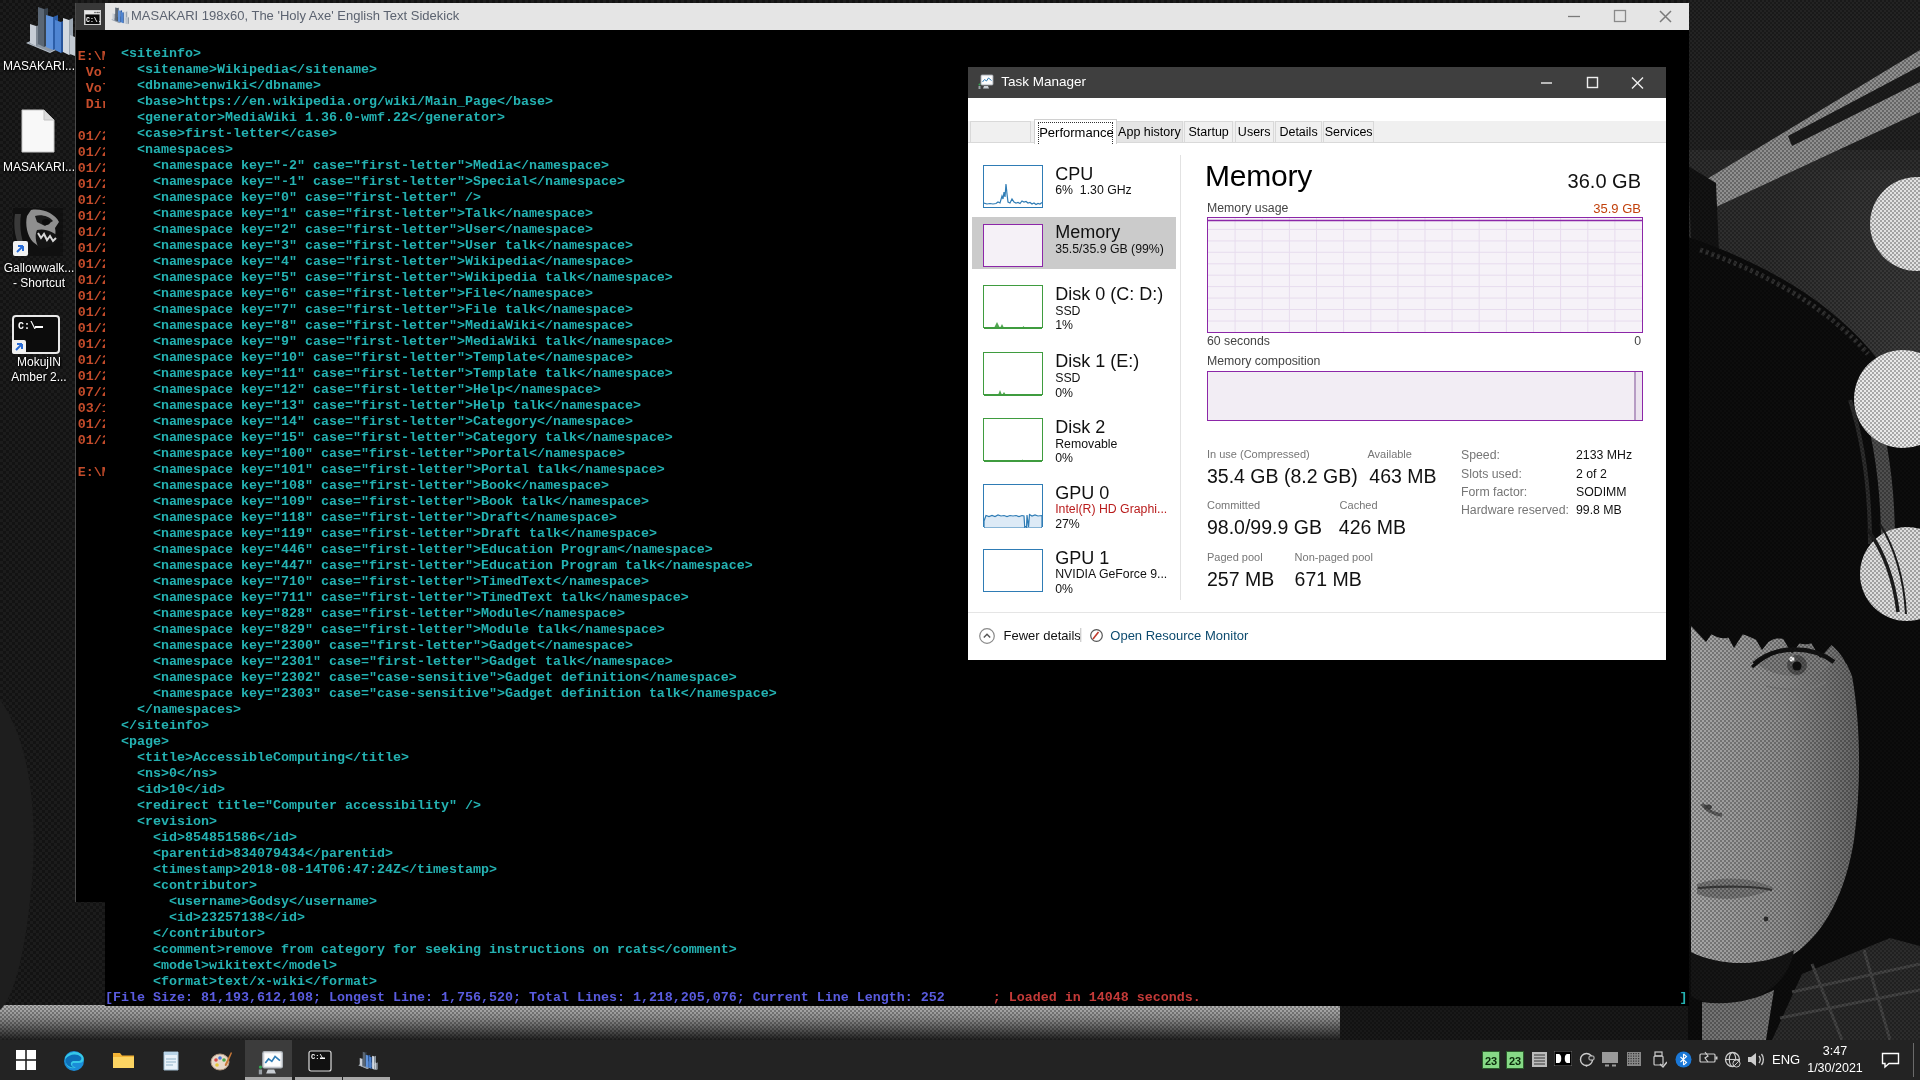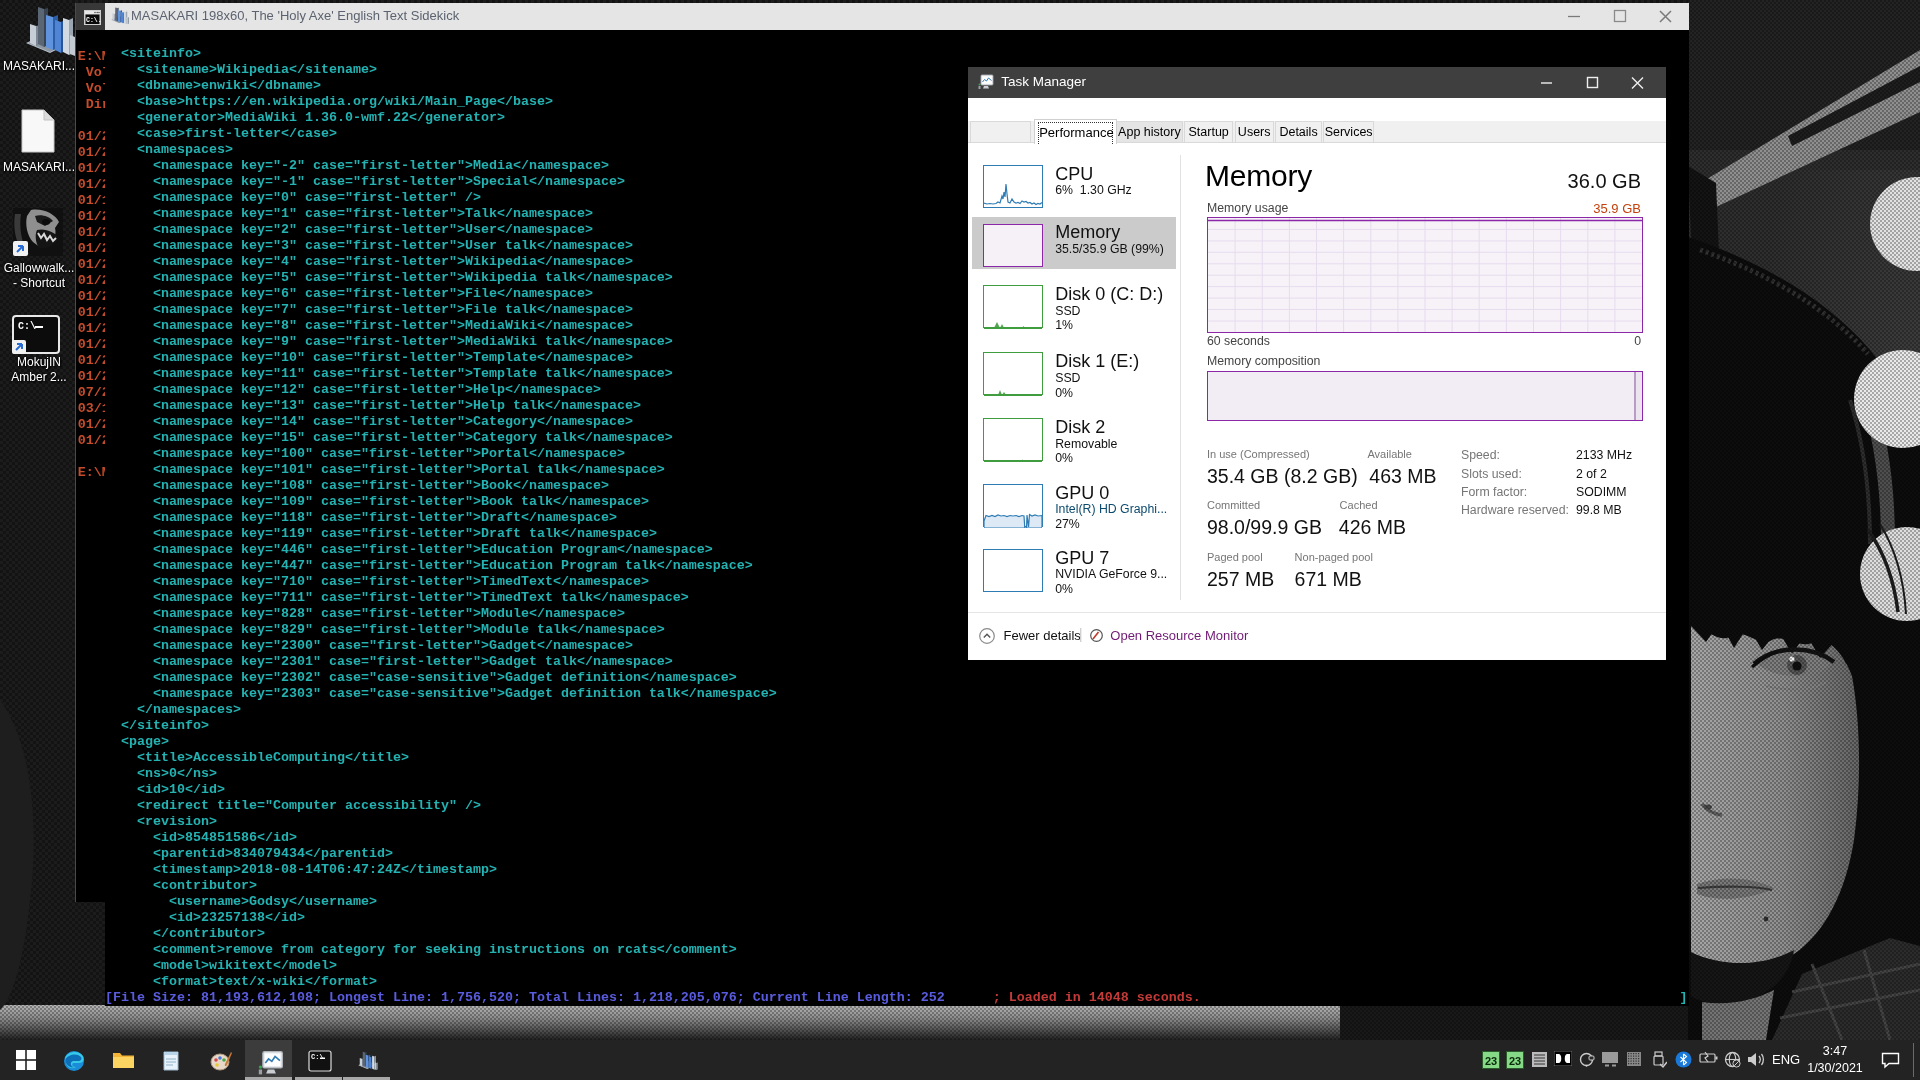--- a/index.html
+++ b/index.html
@@ -329,24 +329,24 @@
         <path d="M37,42 L38.5,40.5 L40,42 Z" fill="#3f9c3f" opacity="0.9"></path>
         <path d="M0,42.5 L58,42.5" stroke="#3f9c3f" stroke-width="1" fill="none"></path>
       </svg></div>
     <div class="abs" style="left:86.9px;top:350.3px;font-size:18px;color:#111">Disk 2</div>
     <div class="abs" style="left:86.9px;top:369.8px;font-size:12.3px;color:#111">Removable</div>
     <div class="abs" style="left:86.9px;top:384.6px;font-size:12.3px;color:#111">0%</div>
     <div class="abs" style="left:14.7px;top:417.1px;width:58px;height:41px;background:#fff;border:1.5px solid #2f7cb5"><svg width="58" height="43" viewBox="0 0 58 43">
         <path d="M0,36 L2,30.5 L5,31.5 L8,30.5 L11,31.5 L14,30 L17,31 L20,30.5 L23,31.5 L26,30.5 L29,31 L32,30.5 L35,31.5 L38,30.5 L40,31 L40.8,43 L42.5,43 L43,30 L44.5,42 L45.5,29.5 L48,31 L51,30 L54,31 L58,30.5 L58,43 L0,43 Z" fill="#ddeaf6" stroke="#2f7cb5" stroke-width="1.2"></path>
       </svg></div>
     <div class="abs" style="left:86.9px;top:416.1px;font-size:18px;color:#111">GPU 0</div>
-    <div class="abs" style="left:86.9px;top:435.6px;font-size:12.3px;color:#0c4a6e">Intel(R) HD Graphi...</div>
+    <div class="abs" style="left:86.9px;top:435.6px;font-size:12.3px;color:#b91c1c">Intel(R) HD Graphi...</div>
     <div class="abs" style="left:86.9px;top:450.40000000000003px;font-size:12.3px;color:#111">27%</div>
     <div class="abs" style="left:14.7px;top:482.1px;width:58px;height:41px;background:#fff;border:1.5px solid #2f7cb5"></div>
-    <div class="abs" style="left:86.9px;top:481.1px;font-size:18px;color:#111">GPU 7</div>
+    <div class="abs" style="left:86.9px;top:481.1px;font-size:18px;color:#111">GPU 1</div>
     <div class="abs" style="left:86.9px;top:500.6px;font-size:12.3px;color:#111">NVIDIA GeForce 9...</div>
     <div class="abs" style="left:86.9px;top:515.4px;font-size:12.3px;color:#111">0%</div>
   <div class="abs" style="left:236.7px;top:92px;font-size:30px;color:#000;letter-spacing:-0.2px">Memory</div>
   <div class="abs" style="left:0;top:103px;width:672.7px;text-align:right;font-size:20px;color:#111">36.0 GB</div>
   <div class="abs" style="left:238.7px;top:134px;font-size:12.3px;color:#444">Memory usage</div>
   <div class="abs" style="left:0;top:134px;width:672.7px;text-align:right;font-size:13px;color:#c2410c">35.9 GB</div>
   <div class="abs" style="left:238.7px;top:150.1px;width:434px;height:114.4px;background:#f6f2f8;border:1px solid #8c27a8">
 <svg width="434" height="114.4" viewBox="0 0 434 114.4">
         <g stroke="#e7dcee" stroke-width="1">
           <line x1="27.1" y1="0" x2="27.1" y2="114.4"></line>
@@ -407,21 +407,21 @@
   <svg class="abs" style="left:11px;top:561.5px" width="16" height="16" viewBox="0 0 16 16">
     <circle cx="8" cy="8" r="7.3" fill="none" stroke="#8a8a8a" stroke-width="1.2"></circle>
     <path d="M4.8,9.5 L8,6.3 L11.2,9.5" fill="none" stroke="#555" stroke-width="1.4"></path>
   </svg>
   <div class="abs" style="left:35.2px;top:561.5px;font-size:13px;color:#111">Fewer details</div>
   <div class="abs" style="left:110.5px;top:558px;font-size:15px;color:#ccc">|</div>
   <svg class="abs" style="left:121.9px;top:562px" width="13" height="13" viewBox="0 0 13 13">
     <circle cx="6.5" cy="6.5" r="5.8" fill="#fff" stroke="#555" stroke-width="1.2"></circle>
     <path d="M3,10 L8.5,3" stroke="#c0392b" stroke-width="1.6"></path>
   </svg>
-  <div class="abs" style="left:142px;top:561.5px;font-size:13px;color:#701a75">Open Resource Monitor</div>
+  <div class="abs" style="left:142px;top:561.5px;font-size:13px;color:#0c4a6e">Open Resource Monitor</div>
 </div>
 
 <div class="abs" style="left:0;top:1040px;width:1920px;height:40px;background:#232323;font-family:'Liberation Sans',sans-serif">
   <div class="abs" style="left:16px;top:10px"><svg width="20" height="20" viewBox="0 0 20 20">
         <g fill="#fff">
           <rect x="0" y="0" width="9.2" height="9.2"></rect>
           <rect x="10.8" y="0" width="9.2" height="9.2"></rect>
           <rect x="0" y="10.8" width="9.2" height="9.2"></rect>
           <rect x="10.8" y="10.8" width="9.2" height="9.2"></rect>
         </g>

